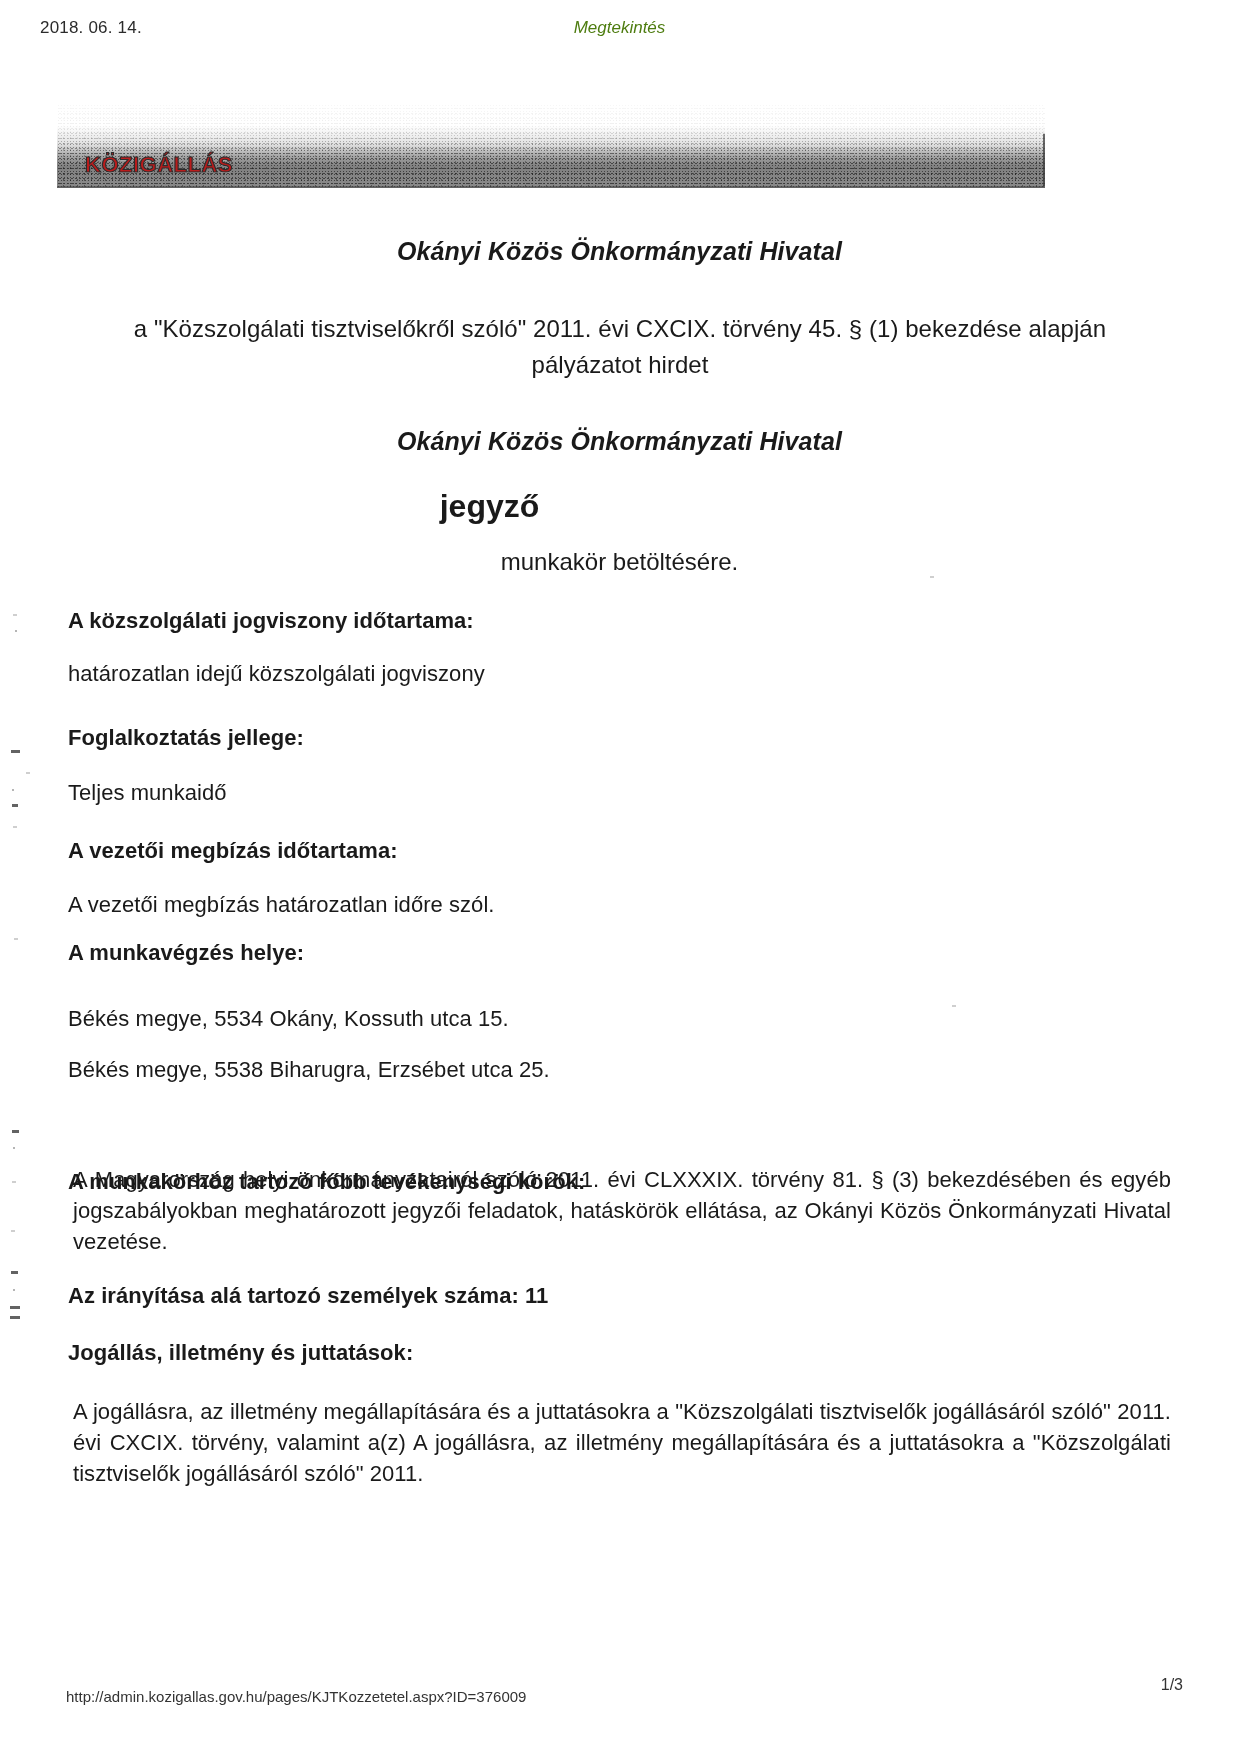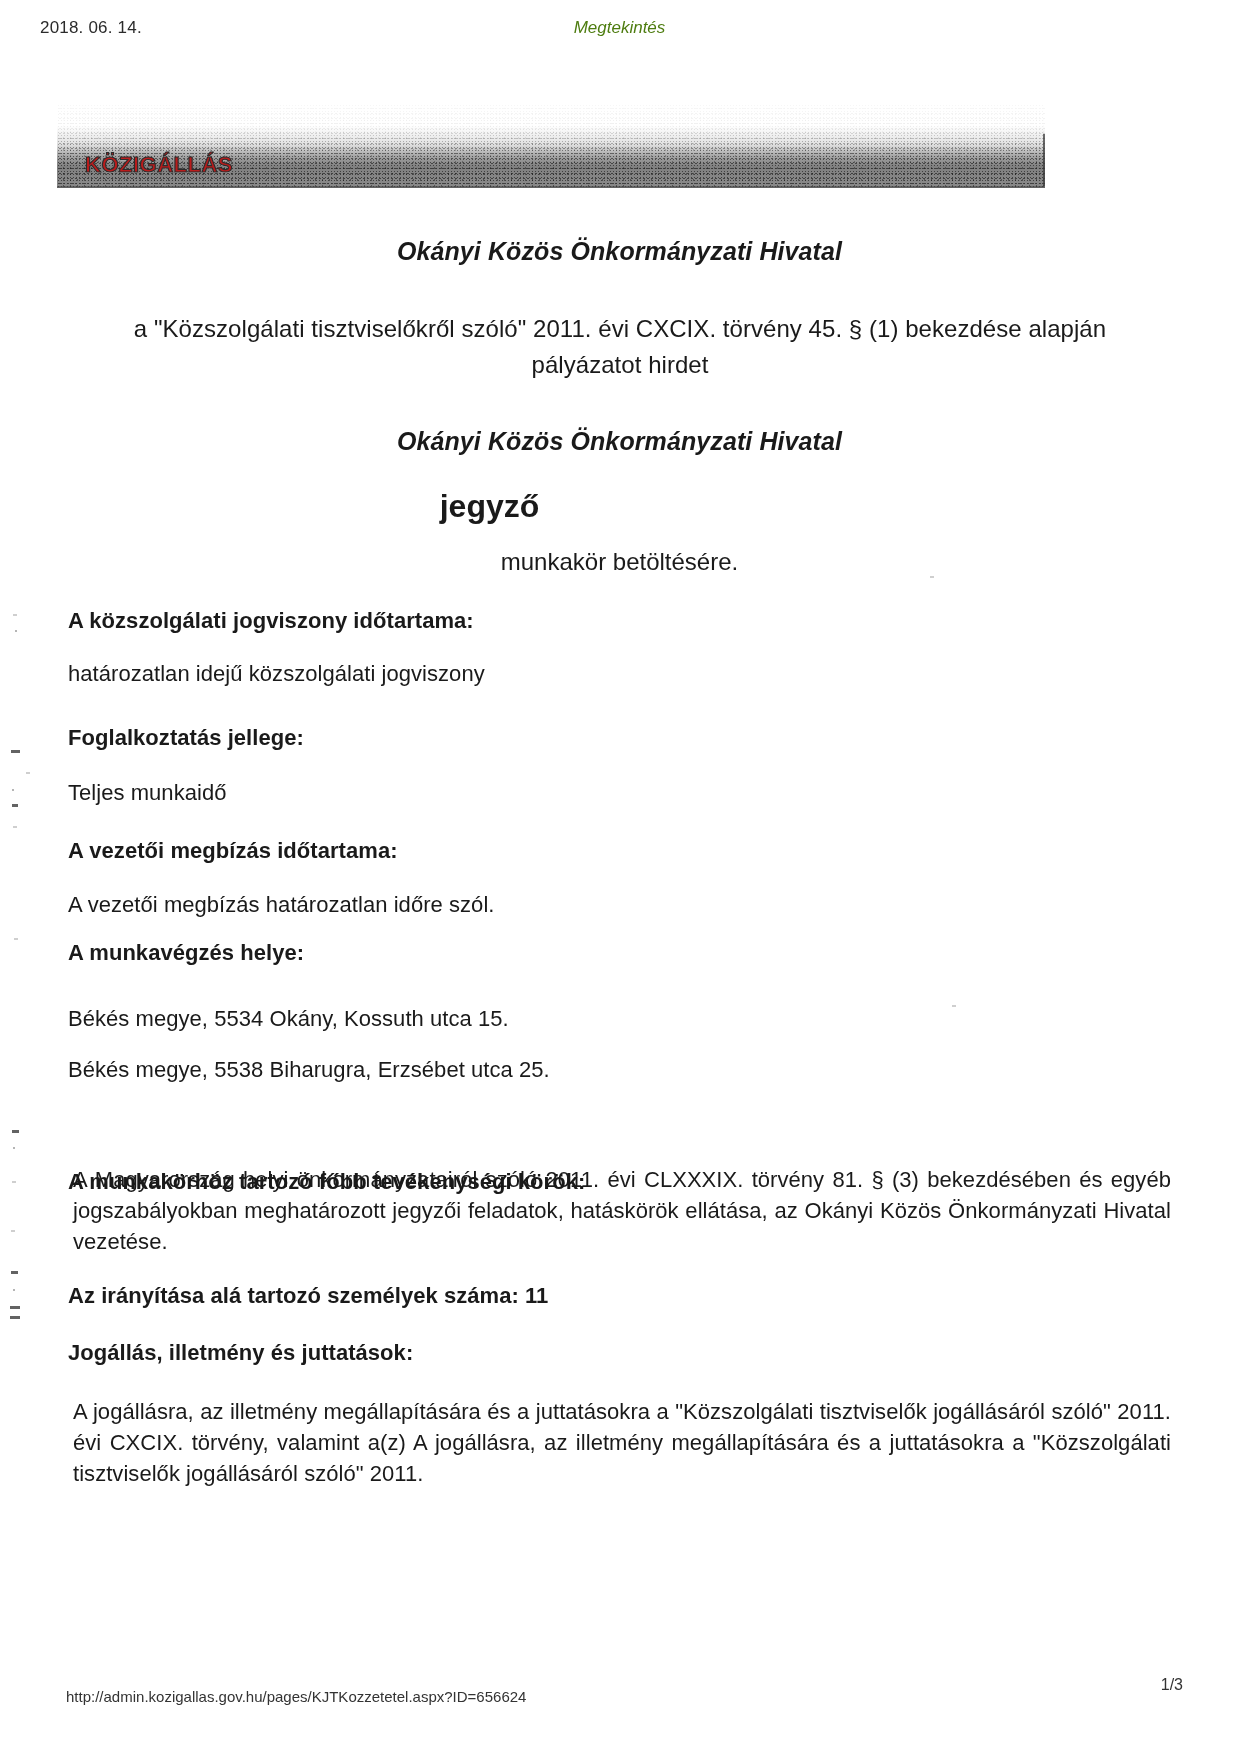--- a/index.html
+++ b/index.html
@@ -299,21 +299,21 @@
 
     <div class="blk lbl" style="top:1283px">
       <span>Az irányítása alá tartozó személyek száma:</span><span class="inline-val"> 11</span>
     </div>
 
     <div class="blk lbl" style="top:1340px">Jogállás, illetmény és juttatások:</div>
     <div class="blk para para-indent" style="top:1396px">A jogállásra, az illetmény megállapítására és a juttatásokra a "Közszolgálati tisztviselők jogállásáról szóló" 2011. évi CXCIX. törvény, valamint a(z) A jogállásra, az illetmény megállapítására és a juttatásokra a "Közszolgálati tisztviselők jogállásáról szóló" 2011.</div>
 
   </div>
 
-  <div class="foot-url">http://admin.kozigallas.gov.hu/pages/KJTKozzetetel.aspx?ID=656624</div>
+  <div class="foot-url">http://admin.kozigallas.gov.hu/pages/KJTKozzetetel.aspx?ID=376009</div>
   <div class="foot-page">1/3</div>
 
   <div class="speck f" style="left:13px; top:614px;"></div>
   <div class="speck" style="left:15px; top:630px;"></div>
   <div class="speck d" style="left:11px; top:750px;"></div>
   <div class="speck f" style="left:26px; top:772px;"></div>
   <div class="speck" style="left:12px; top:789px;"></div>
   <div class="speck d" style="left:12px; top:804px; width:6px;"></div>
   <div class="speck f" style="left:13px; top:826px;"></div>
   <div class="speck f" style="left:14px; top:938px;"></div>

